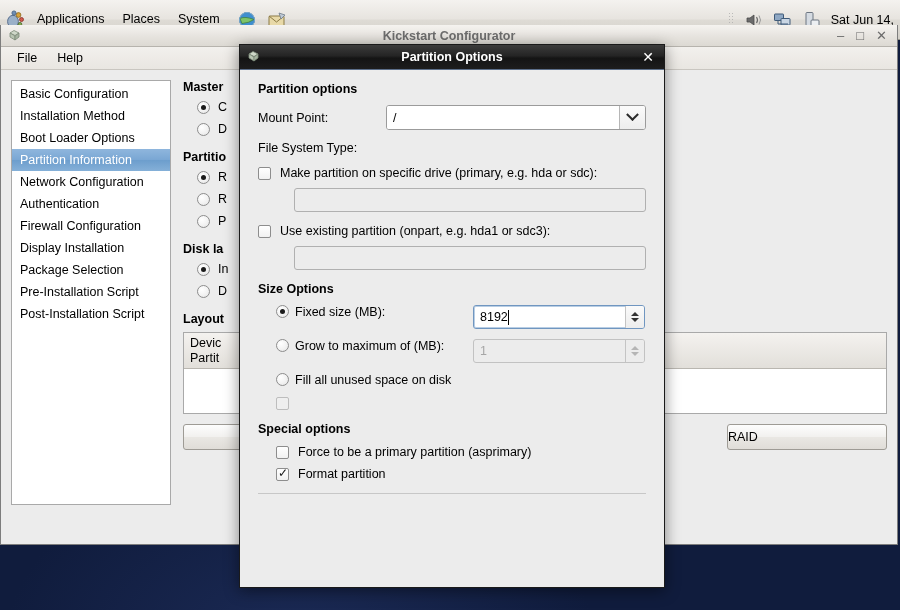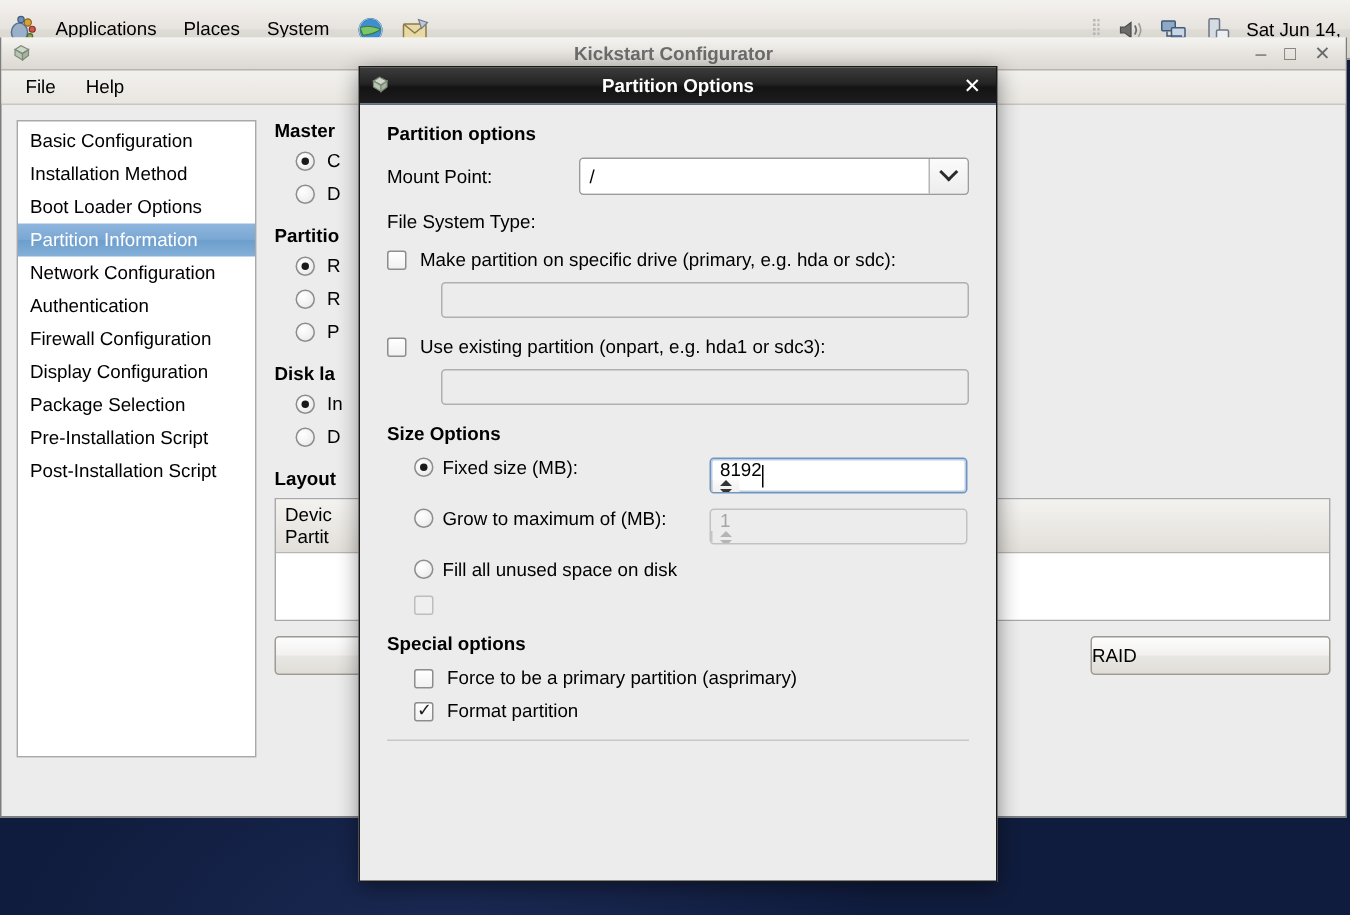--- a/index.html
+++ b/index.html
@@ -190,21 +190,21 @@
     background: #ececec; border: 1px solid #b0b0b0; border-radius: 3px;
   }
 
   .radio-row {
     display: flex; align-items: flex-start; gap: 6px;
     margin: 0 0 10px 18px; font-size: 12.5px;
   }
   .radio-row .lbl { width: 172px; flex: 0 0 auto; }
   .spin {
     width: 172px; height: 24px; display: flex; align-items: stretch;
-    border: 1px solid #9b9b9b; border-radius: 3px; overflow: hidden; background: #fff; flex-direction: column;
+    border: 1px solid #9b9b9b; border-radius: 3px; overflow: hidden; background: #fff;
   }
   .spin.active { border: 1px solid #7096c0; box-shadow: inset 0 0 0 1px #b9cee4; }
   .spin.disabled { border-color: #c2c2c2; background: #ececec; }
   .spin-val {
     flex: 1 1 auto; display: flex; align-items: center; padding-left: 6px;
     font-size: 12.5px; position: relative;
   }
   .spin.disabled .spin-val { color: #a6a6a6; }
   .spin-val.caret::after {
     content: ""; position: absolute; left: 34px; top: 4px;
@@ -327,21 +327,21 @@
 
   <div class="app-body">
     <div class="sidebar">
       <div class="side-item">Basic Configuration</div>
       <div class="side-item">Installation Method</div>
       <div class="side-item">Boot Loader Options</div>
       <div class="side-item selected">Partition Information</div>
       <div class="side-item">Network Configuration</div>
       <div class="side-item">Authentication</div>
       <div class="side-item">Firewall Configuration</div>
-      <div class="side-item">Display Configuration</div>
+      <div class="side-item">Display Installation</div>
       <div class="side-item">Package Selection</div>
       <div class="side-item">Pre-Installation Script</div>
       <div class="side-item">Post-Installation Script</div>
     </div>
 
     <div class="app-content">
       <div class="grp-title">Master</div>
       <div class="radio-line">
         <span class="radio on"></span>
         <span>C</span>

